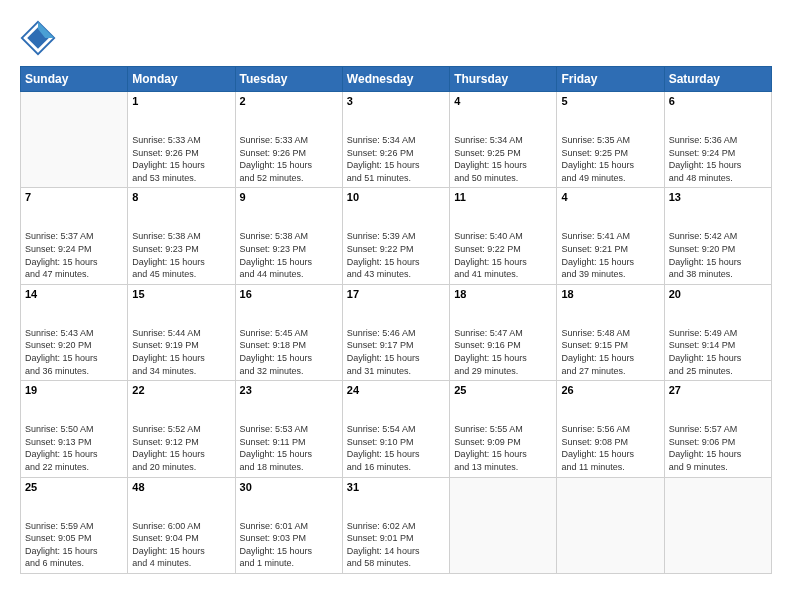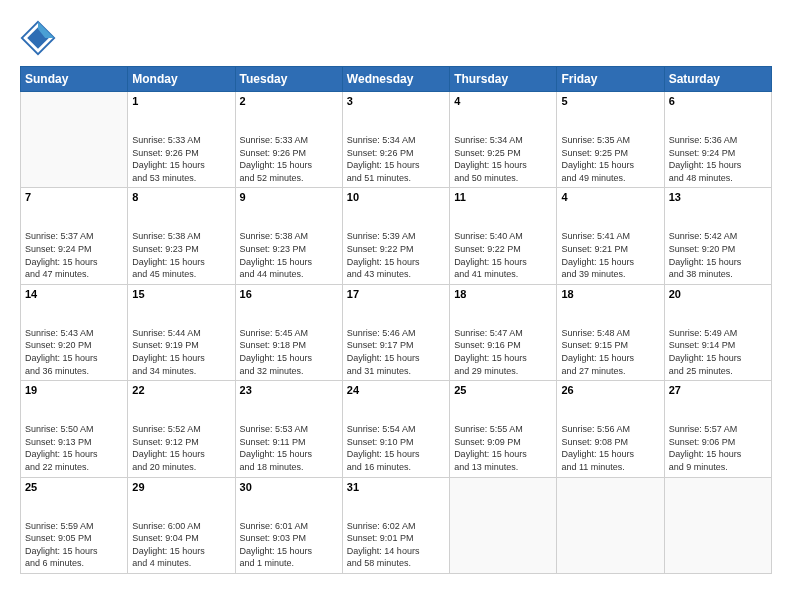--- a/index.html
+++ b/index.html
@@ -247,21 +247,21 @@
             <span class="day-num">27</span>
             <div class="cell-info">Sunrise: 5:57 AM<br>Sunset: 9:06 PM<br>Daylight: 15 hours<br>and 9 minutes.</div>
           </td>
         </tr>
         <tr>
           <td>
             <span class="day-num">25</span>
             <div class="cell-info">Sunrise: 5:59 AM<br>Sunset: 9:05 PM<br>Daylight: 15 hours<br>and 6 minutes.</div>
           </td>
           <td>
-            <span class="day-num">29</span>
+            <span class="day-num">48</span>
             <div class="cell-info">Sunrise: 6:00 AM<br>Sunset: 9:04 PM<br>Daylight: 15 hours<br>and 4 minutes.</div>
           </td>
           <td>
             <span class="day-num">30</span>
             <div class="cell-info">Sunrise: 6:01 AM<br>Sunset: 9:03 PM<br>Daylight: 15 hours<br>and 1 minute.</div>
           </td>
           <td>
             <span class="day-num">31</span>
             <div class="cell-info">Sunrise: 6:02 AM<br>Sunset: 9:01 PM<br>Daylight: 14 hours<br>and 58 minutes.</div>
           </td>

